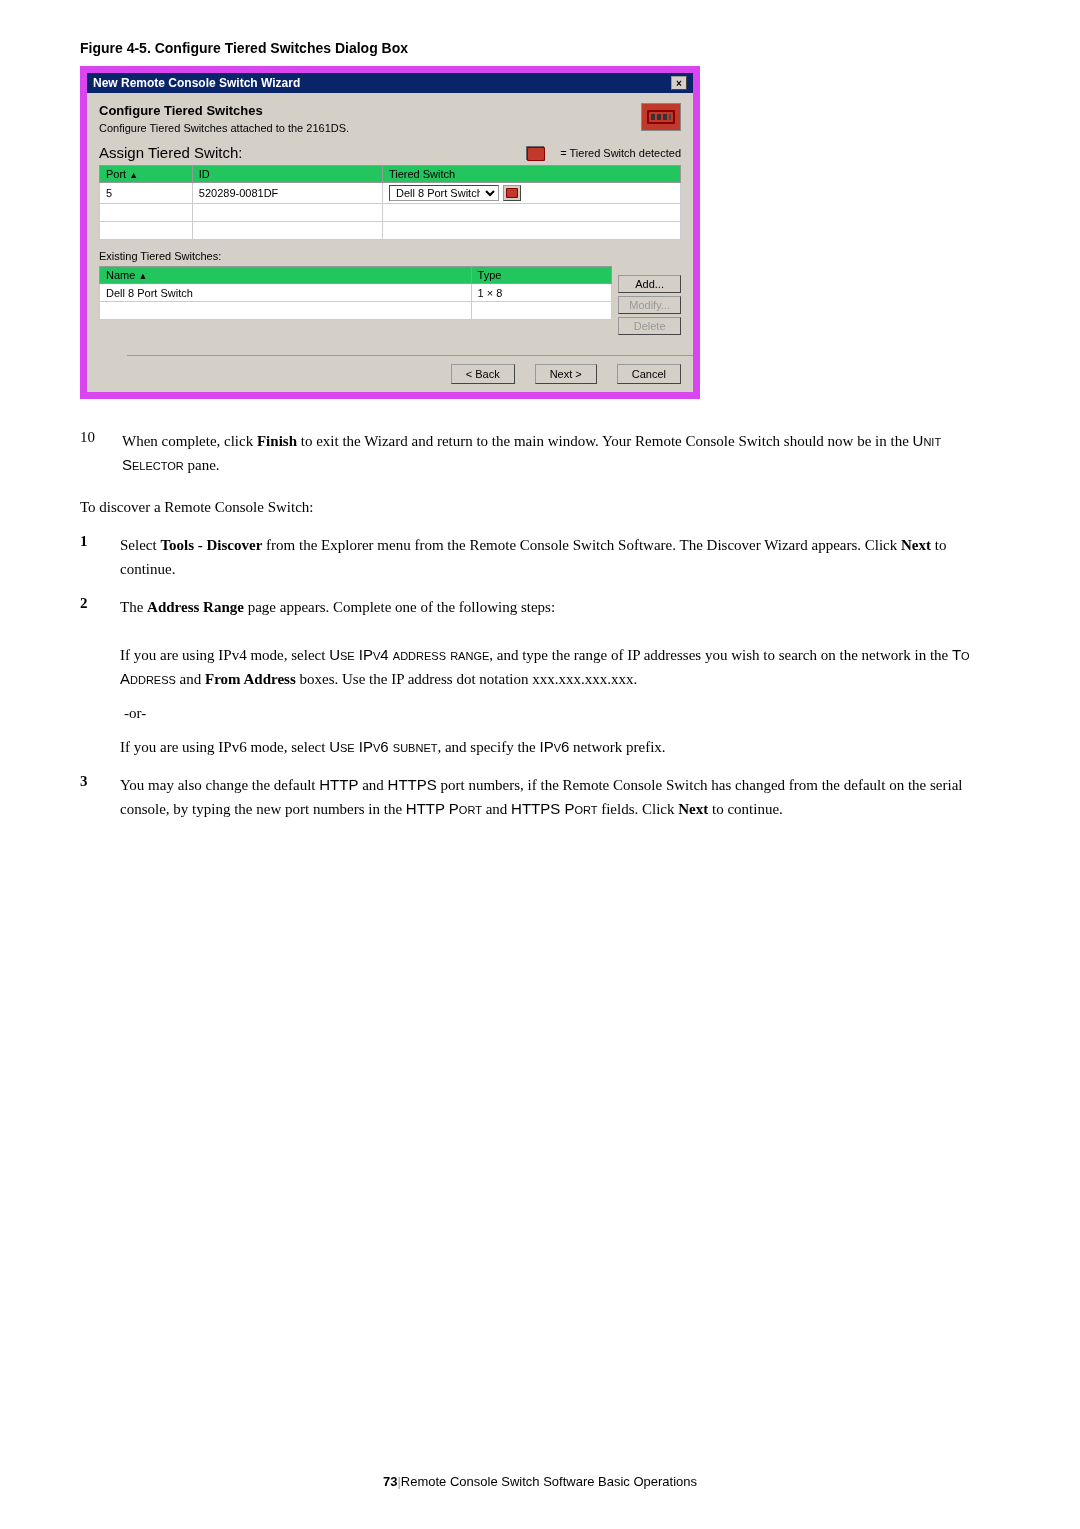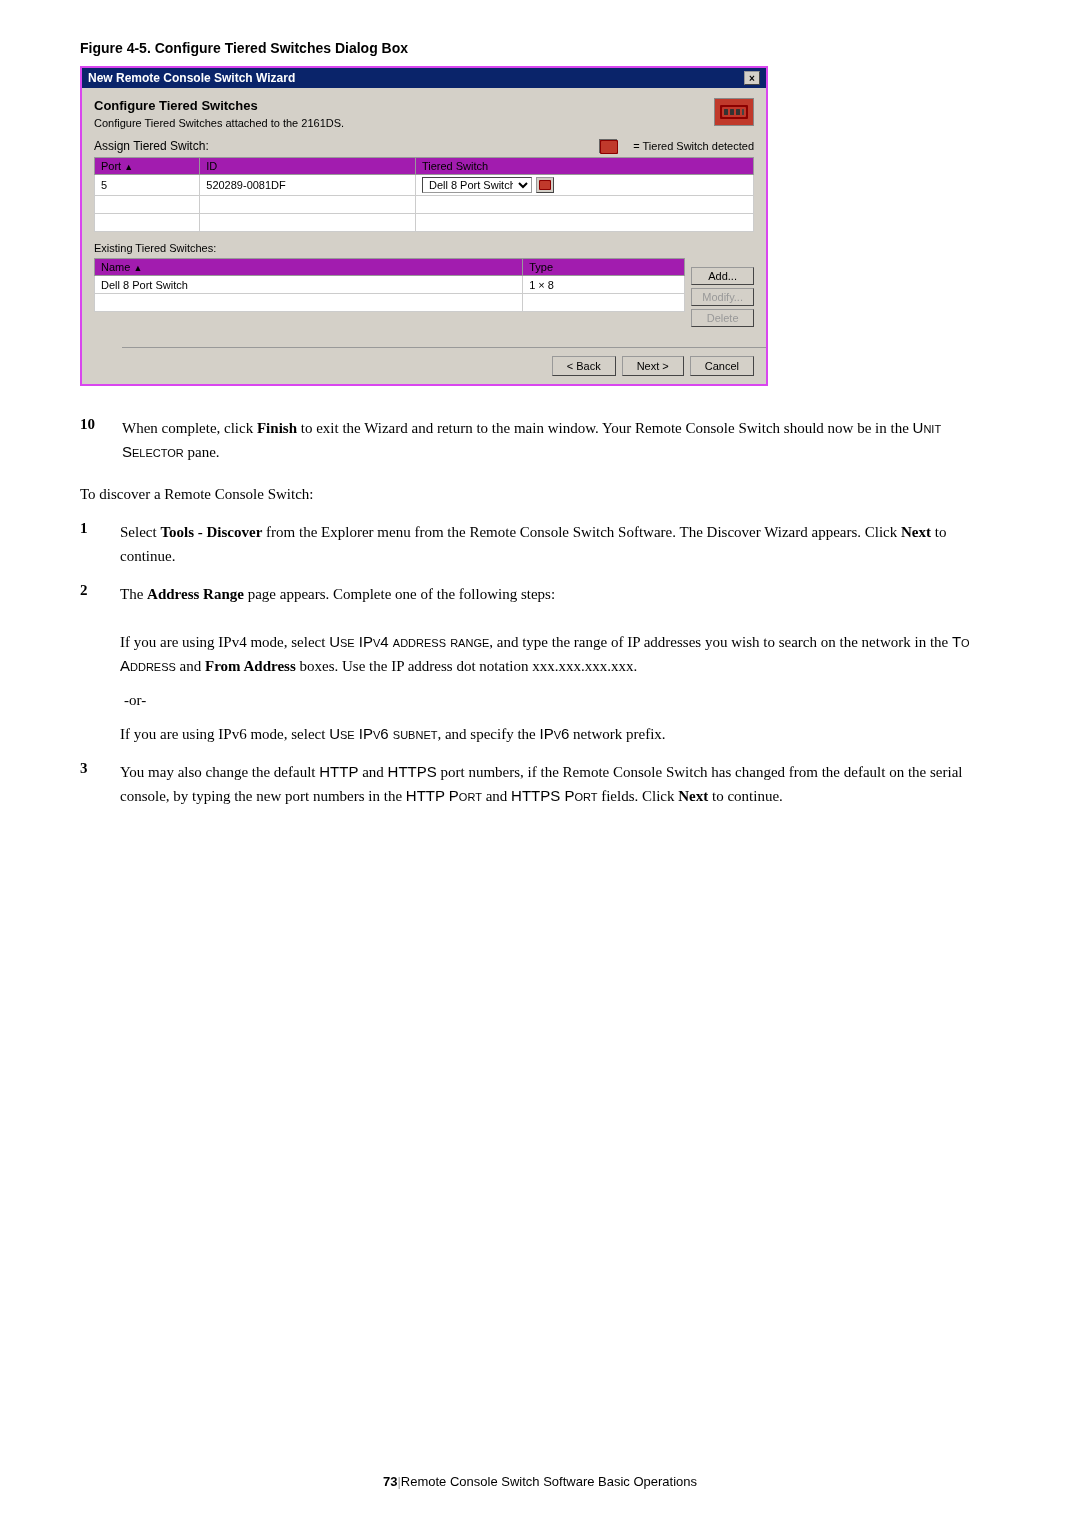--- a/index.html
+++ b/index.html
@@ -16,23 +16,23 @@
     
     .figure-caption {
       font-family: Arial, sans-serif;
       font-weight: bold;
       font-size: 14px;
       margin-bottom: 10px;
     }
 
     
     .dialog-box {
-      border: 2px solid #d946ef;
-      background: #d4d0c8;
-      width: 688px;
+      border: 7px solid #d946ef;
+      background: #d4d0c8;
+      width: 620px;
       margin-bottom: 30px;
       font-family: Arial, sans-serif;
       font-size: 12px;
     }
     .dialog-titlebar {
       background: #0a246a;
       color: white;
       padding: 3px 6px;
       font-size: 12px;
       font-weight: bold;
@@ -76,21 +76,21 @@
       justify-content: center;
     }
 
     .assign-row {
       display: flex;
       justify-content: space-between;
       align-items: center;
       margin-bottom: 4px;
     }
     .assign-label {
-      font-size: 12px;
+      font-size: 15px;
     }
     .tiered-detected {
       display: flex;
       align-items: center;
       gap: 16px;
       font-size: 11px;
     }
     .detected-icon {
       width: 18px;
       height: 14px;
@@ -99,21 +99,21 @@
       display: inline-block;
     }
 
     
     .dialog-table {
       width: 100%;
       border-collapse: collapse;
       margin-bottom: 10px;
     }
     .dialog-table th {
-      background: #a21caf;
+      background: #22c55e;
       border: 1px solid #999;
       padding: 2px 6px;
       font-size: 11px;
       font-weight: normal;
       text-align: left;
     }
     .dialog-table td {
       background: white;
       border: 1px solid #ccc;
       padding: 2px 6px;
@@ -172,21 +172,21 @@
       min-width: 55px;
       text-align: center;
     }
     .dialog-btn:disabled, .dialog-btn.disabled {
       color: #999;
     }
 
     .dialog-footer {
       display: flex;
       justify-content: flex-end;
-      gap: 6px;
+      gap: 20px;
       padding: 8px 12px;
       border-top: 1px solid #999;
       background: #d4d0c8;
       margin-left: 40px;
     }
     .footer-btn {
       background: #d4d0c8;
       border: 1px outset #999;
       padding: 3px 14px;
       font-size: 11px;
@@ -211,21 +211,21 @@
       flex: 1;
       line-height: 1.6;
     }
 
     .step-10-row {
       display: flex;
       gap: 12px;
       margin-bottom: 18px;
     }
     .step-10-num {
-      font-weight: bold;
+      font-weight: normal;
       font-size: 15px;
       min-width: 30px;
     }
 
     .discover-intro {
       margin-bottom: 14px;
       font-size: 15px;
       line-height: 1.6;
     }
 

